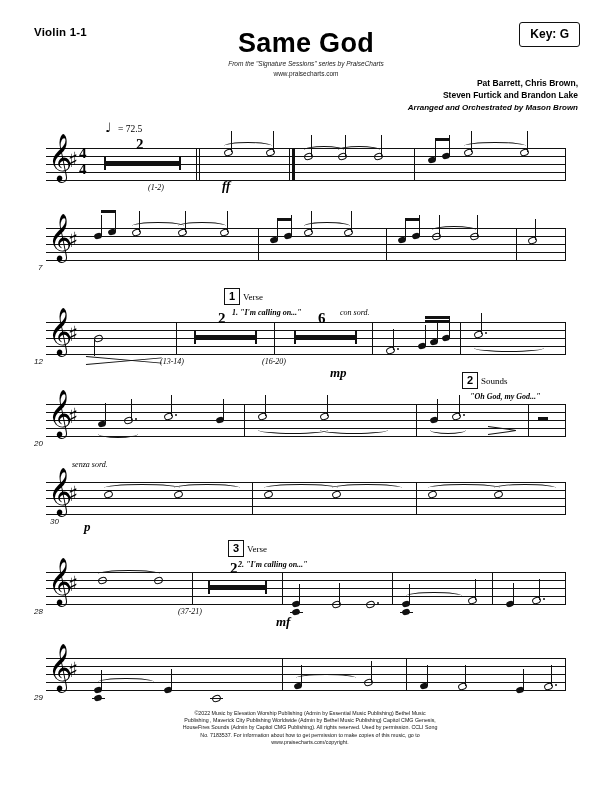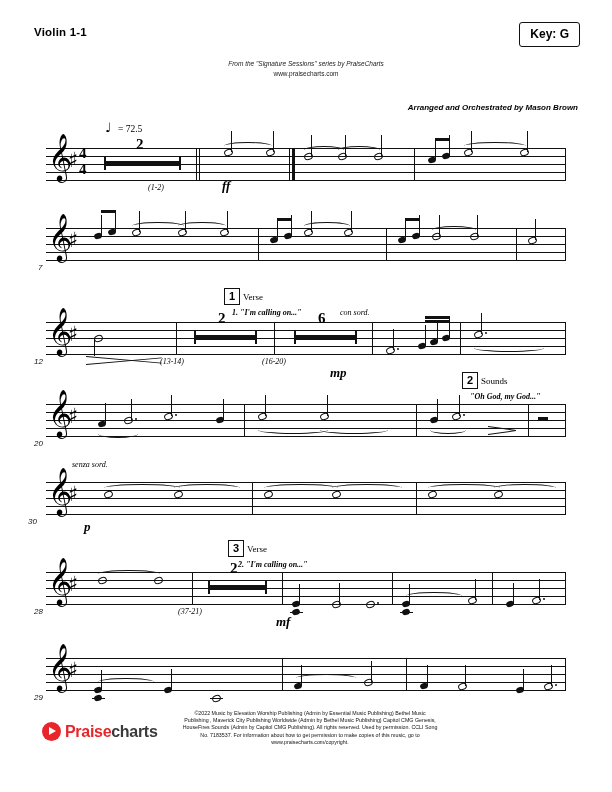--- a/index.html
+++ b/index.html
@@ -311,23 +311,28 @@
 </style>
 </head>
 <body>
 
 <div class="page">
 
   <div class="instrument">Violin 1-1</div>
 
   <div class="key-box">Key: G</div>
 
+  <div class="title">Same God</div>
   <div class="subtitle1">From the "Signature Sessions" series by PraiseCharts</div>
   <div class="subtitle2">www.praisecharts.com</div>
 
+  <div class="credits">
+    <div>Pat Barrett, Chris Brown,</div>
+    <div>Steven Furtick and Brandon Lake</div>
+  </div>
   <div class="arranger">Arranged and Orchestrated by Mason Brown</div>
 
   <div class="tempo-note" style="left:105px; top:120px;">♩</div>
   <div class="tempo-mark" style="left:118px; top:124px;">= 72.5</div>
 
   <div class="system" style="top:148px;">
     <div class="staff-line l0"></div>
       <div class="staff-line l1"></div>
       <div class="staff-line l2"></div>
       <div class="staff-line l3"></div>
@@ -580,21 +585,21 @@
 
     <div class="barline" style="left:370px;"></div>
 
     <div class="nh open" style="left:382px; top:9px;"></div>
     <div class="slur" style="left:382px; top:2px; width:72px;"></div>
     <div class="nh open" style="left:448px; top:9px;"></div>
     <div class="slur" style="left:448px; top:2px; width:62px;"></div>
 
     <div class="barline" style="left:519px;"></div>
   </div>
-  <div class="measure-num" style="left:28px; top:517px;font-style:italic;">30</div>
+  <div class="measure-num" style="left:50px; top:517px;font-style:italic;">30</div>
   <div class="dyn" style="left:84px; top:519px;">p</div>
 
   <div class="rehearsal" style="left:228px; top:540px;">3</div>
   <div class="section-label" style="left:247px; top:544px;">Verse</div>
   <div class="lyric-cue" style="left:238px; top:560px;">2. "I'm calling on..."</div>
 
   <div class="system" style="top:572px;">
     <div class="staff-line l0"></div>
       <div class="staff-line l1"></div>
       <div class="staff-line l2"></div>
@@ -698,20 +703,14 @@
   <div class="measure-num" style="left:34px; top:693px;">29</div>
 
   <div class="copyright">
     <div>©2022 Music by Elevation Worship Publishing (Admin by Essential Music Publishing) Bethel Music</div>
     <div>Publishing , Maverick City Publishing Worldwide (Admin by Bethel Music Publishing) Capitol CMG Genesis,</div>
     <div>HouseFires Sounds (Admin by Capitol CMG Publishing). All rights reserved. Used by permission. CCLI Song</div>
     <div>No. 7183537. For information about how to get permission to make copies of this music, go to</div>
     <div>www.praisecharts.com/copyright.</div>
   </div>
 
-  <div class="logo">
-    <div class="logo-mark"></div>
-    <div class="logo-text">
-      <span class="praise">Praise</span><span class="charts">charts</span>
-    </div>
-  </div>
 
 </div>
 
 </body></html>

